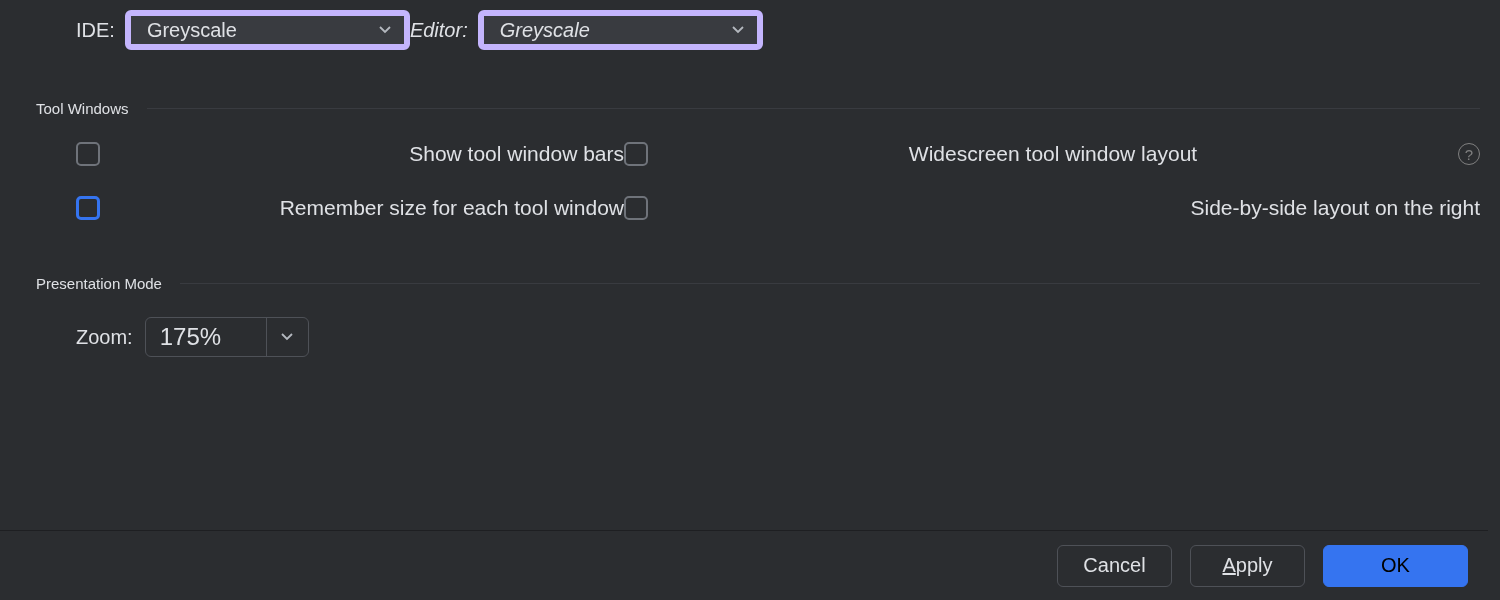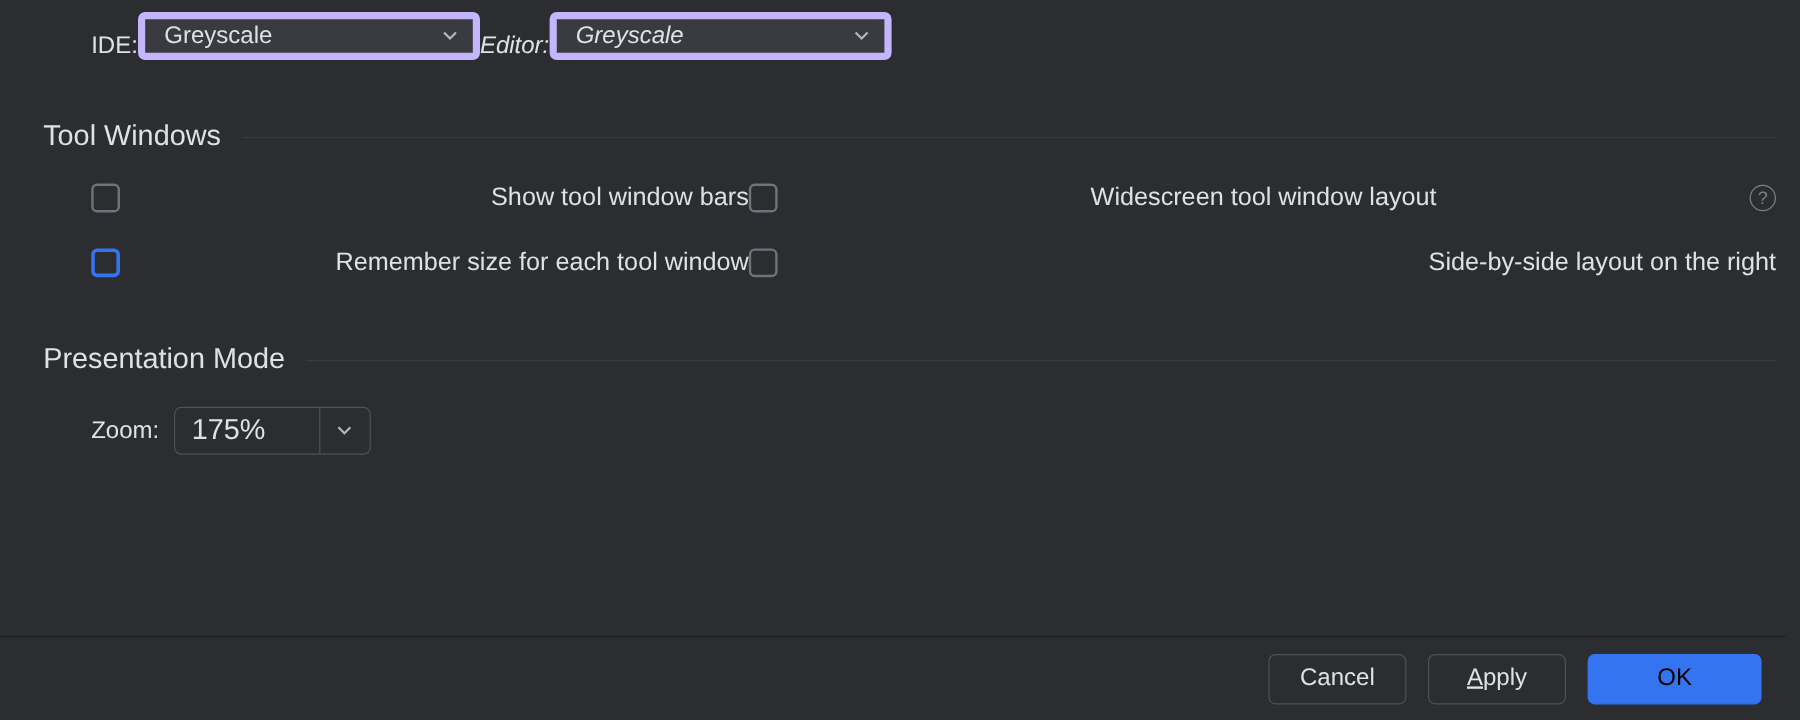--- a/index.html
+++ b/index.html
@@ -21,21 +21,22 @@
       padding: 10px 20px 0 36px;
     }
     .top-dropdowns {
       display: flex;
       gap: 0;
       margin-bottom: 50px;
       align-items: center;
     }
     .dropdown-group {
       display: flex;
-      align-items: flex-end;
+      align-items: center;
+      gap: 10px;
     }
     .dropdown-group.first {
       margin-left: 40px;
     }
     .dropdown-group.second {
       font-style: italic;
     }
     .label {
       color: #dfe1e5;
       font-size: 20px;
@@ -67,21 +68,21 @@
       fill: #b4b8bf;
     }
     .section-header {
       display: flex;
       align-items: center;
       gap: 18px;
       margin-bottom: 25px;
     }
     .section-title {
       color: #dfe1e5;
-      font-size: 24px;
+      font-size: 15px;
       white-space: nowrap;
     }
     .section-line {
       flex: 1;
       height: 1px;
       background: #393b40;
     }
     .checkbox-grid {
       display: grid;
       grid-template-columns: 548px 1fr;

